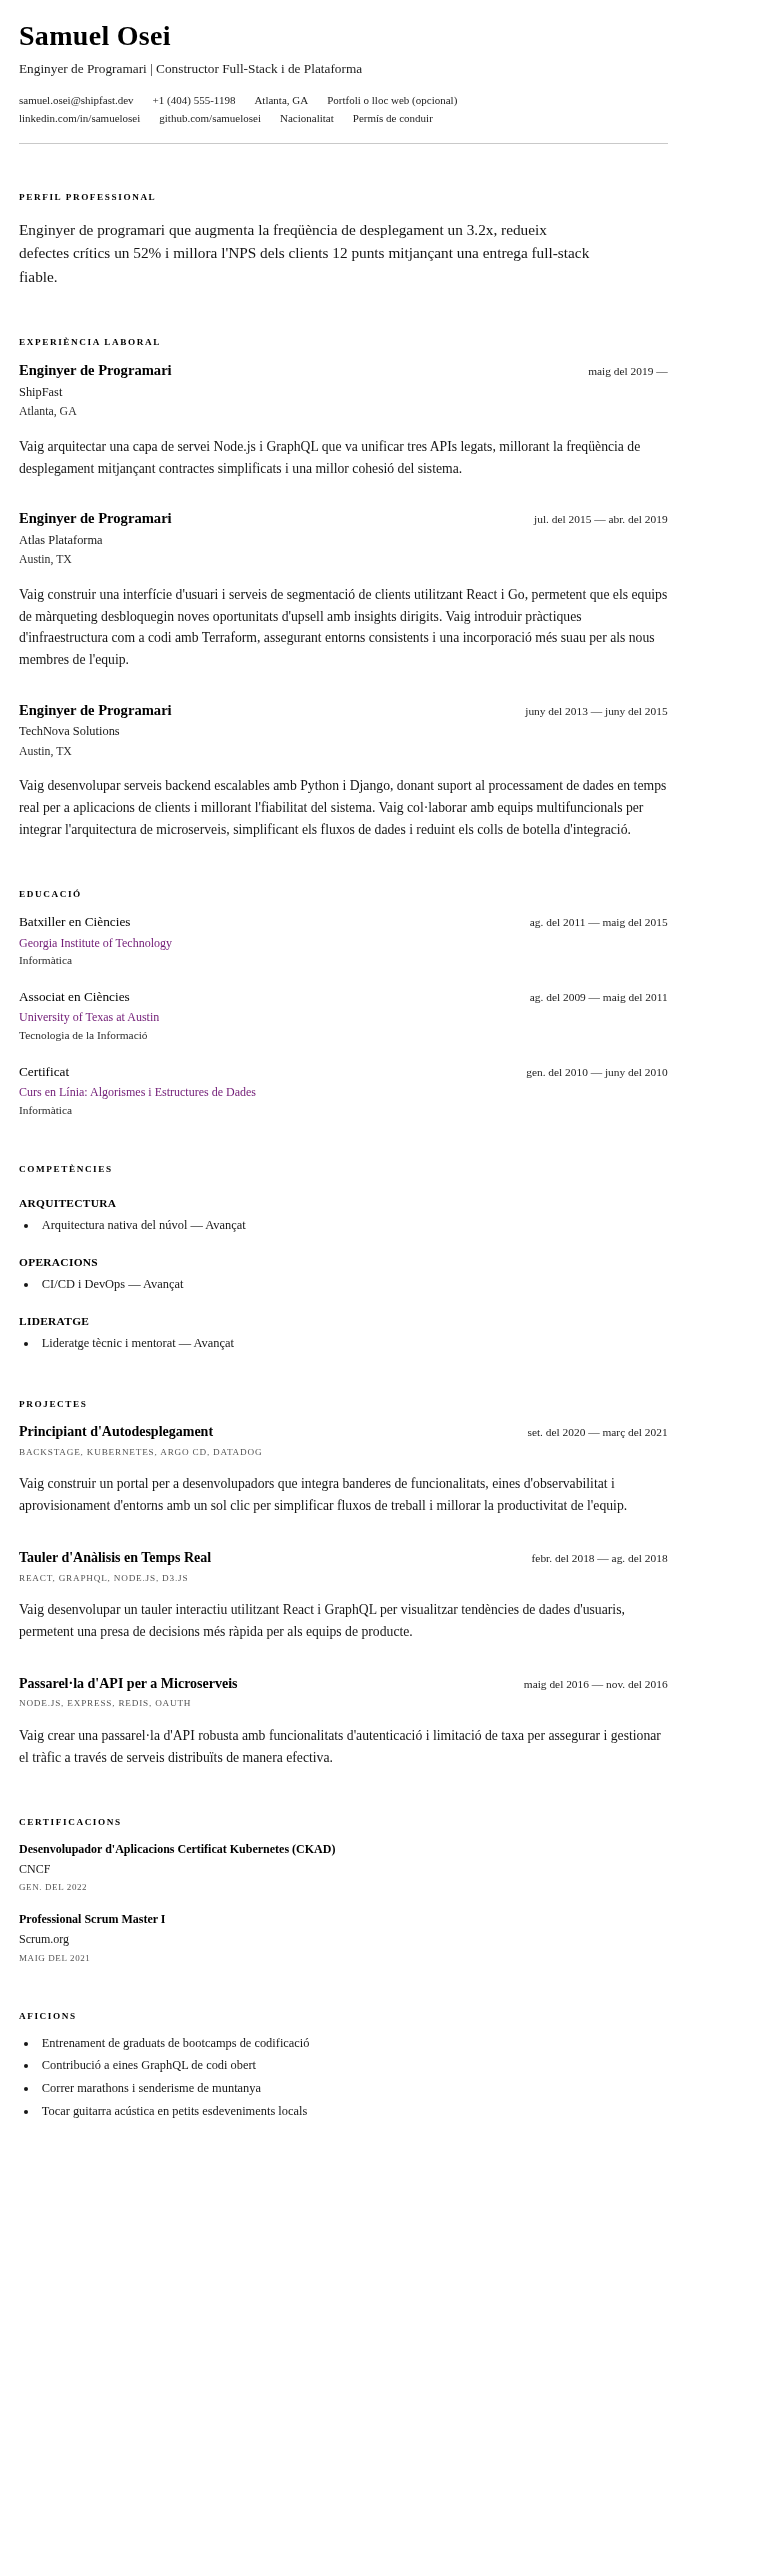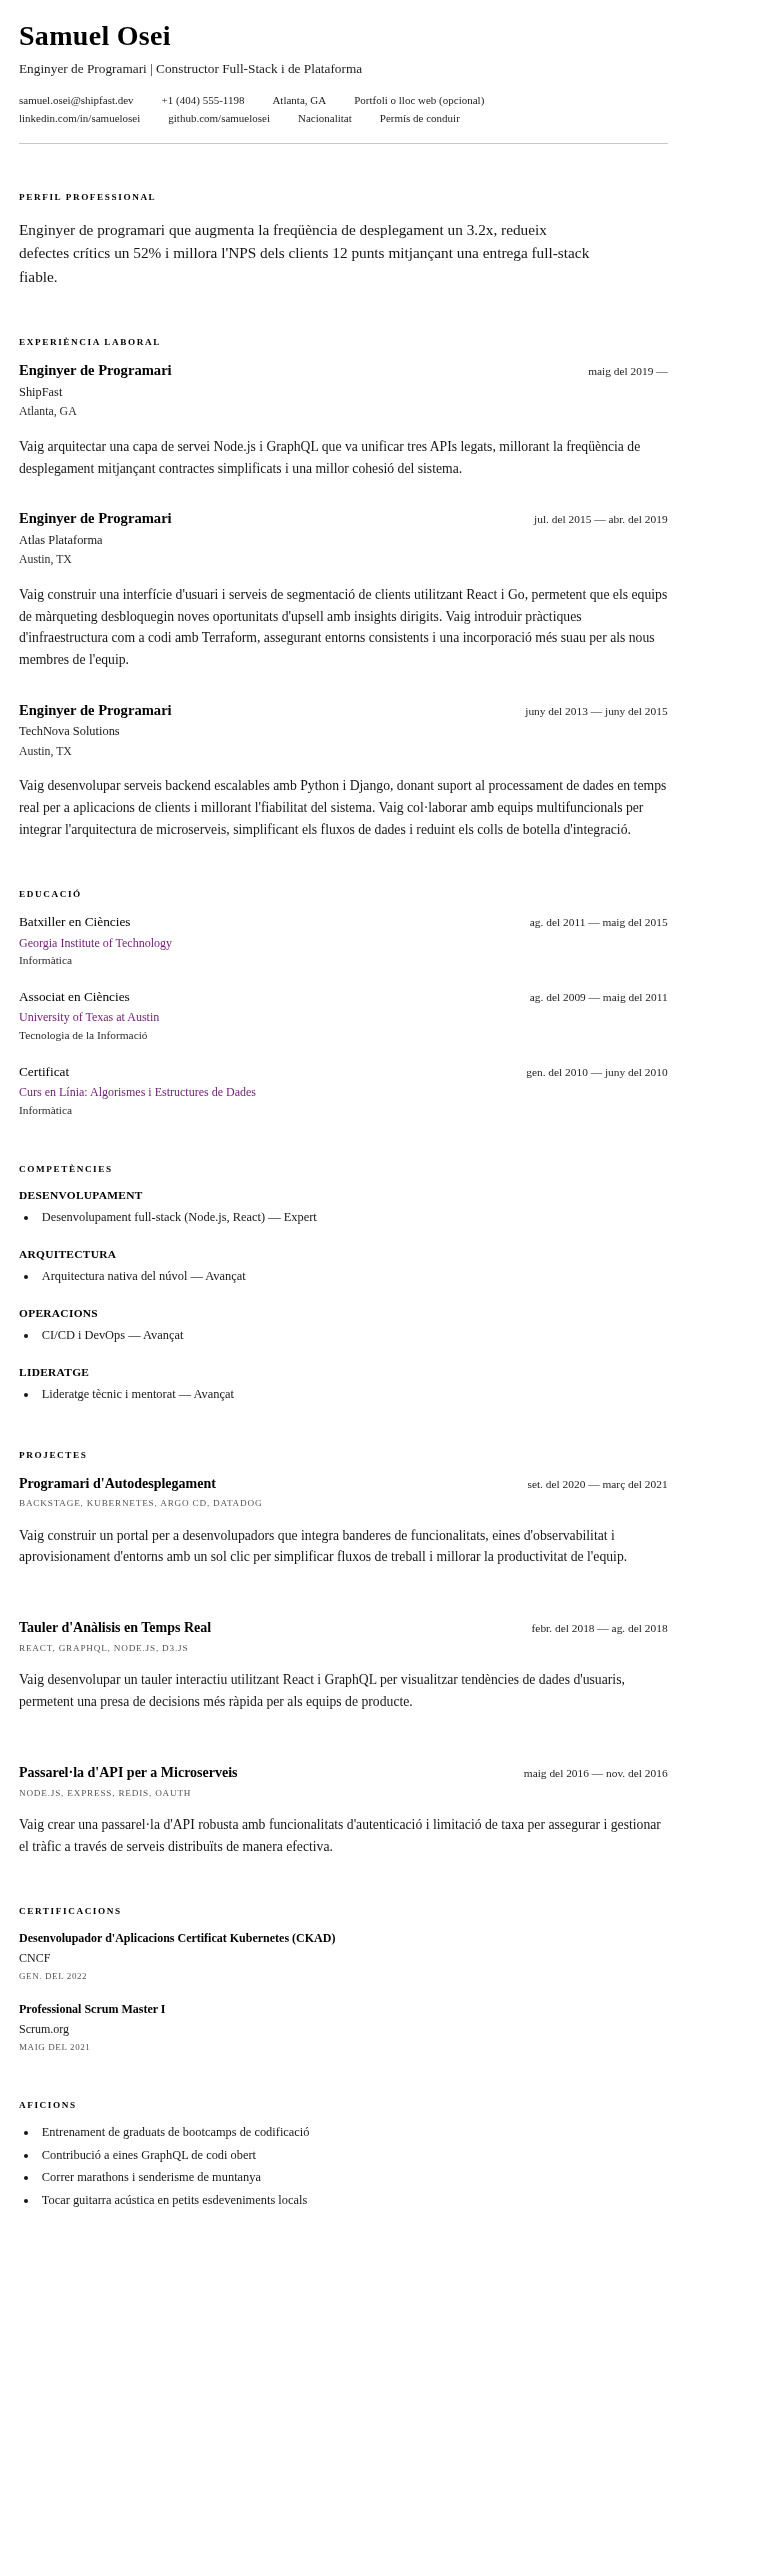--- a/index.html
+++ b/index.html
@@ -7,21 +7,21 @@
   body {
     width: 763px;
     font-family: "Liberation Serif", "DejaVu Serif", serif;
     color: #111111;
   }
   .page { width: 693px; padding: 20.3px 25.4px 57px 19px; }
 
   
   .name { font-size: 28px; font-weight: 700; letter-spacing: 0.3px; color: #000; line-height: 1.15; }
   .subtitle { font-size: 13.3px; margin-top: 9px; color: #1c1c1c; }
-  .contact-row { display: flex; gap: 28px; font-size: 11px; color: #222; }
+  .contact-row { display: flex; gap: 19px; font-size: 11px; color: #222; }
   .contact-row.first { margin-top: 16.5px; }
   .contact-row.second { margin-top: 6.4px; }
   .rule { border: none; border-top: 0.6px solid #c9c9c9; margin-top: 19px; }
 
   
   .section { margin-top: 48px; }
   .sec-heading {
     font-size: 9.2px; font-weight: 700; letter-spacing: 1.6px;
     text-transform: uppercase; color: #000; margin-bottom: 15.3px;
   }
@@ -44,21 +44,21 @@
   .school { font-size: 12px; margin-top: 5.1px; color: #701a75; }
   .field { font-size: 11.4px; margin-top: 3.8px; color: #2b2b2b; }
 
   .skills-group { margin-top: 23px; }
   .skills-group.first { margin-top: 0; }
   .skill-cat { font-size: 11.4px; font-weight: 700; letter-spacing: 0.3px; color: #000; }
 
   ul.bullets { list-style: disc; padding-left: 19px; margin-top: 9px; }
   ul.bullets li { font-size: 12.4px; margin-bottom: 7.6px; color: #161616; padding-left: 3.8px; }
 
-  .proj-entry { margin-top: 52px; }
+  .proj-entry { margin-top: 33px; }
   .proj-entry.first { margin-top: 0; }
   .proj-title { font-size: 14px; font-weight: 700; color: #000; }
   .tech { font-size: 9.2px; letter-spacing: 0.8px; color: #555; margin-top: 6.4px; text-transform: uppercase; }
 
   .cert-entry { margin-top: 20.3px; }
   .cert-entry.first { margin-top: 0; }
   .cert-name { font-size: 12px; font-weight: 700; color: #000; }
   .cert-issuer { font-size: 12px; margin-top: 5.1px; color: #161616; }
   .cert-date { font-size: 9px; letter-spacing: 0.6px; color: #555; margin-top: 5.1px; text-transform: uppercase; }
 </style>
@@ -152,26 +152,20 @@
         <span class="date">gen. del 2010 — juny del 2010</span>
       </div>
       <div class="school">Curs en Línia: Algorismes i Estructures de Dades</div>
       <div class="field">Informàtica</div>
     </article>
   </section>
 
   <section class="section">
     <h2 class="sec-heading">COMPETÈNCIES</h2>
 
-    <div class="skills-group first">
-      <h3 class="skill-cat">DESENVOLUPAMENT</h3>
-      <ul class="bullets">
-        <li>Desenvolupament full-stack (Node.js, React) — Expert</li>
-      </ul>
-    </div>
 
     <div class="skills-group">
       <h3 class="skill-cat">ARQUITECTURA</h3>
       <ul class="bullets">
         <li>Arquitectura nativa del núvol — Avançat</li>
       </ul>
     </div>
 
     <div class="skills-group">
       <h3 class="skill-cat">OPERACIONS</h3>
@@ -187,21 +181,21 @@
       </ul>
     </div>
   </section>
 
 
   <section class="section">
     <h2 class="sec-heading">PROJECTES</h2>
 
     <article class="proj-entry first">
       <div class="entry-head">
-        <h3 class="proj-title">Programari d'Autodesplegament</h3>
+        <h3 class="proj-title">Principiant d'Autodesplegament</h3>
         <span class="date">set. del 2020 — març del 2021</span>
       </div>
       <div class="tech">BACKSTAGE, KUBERNETES, ARGO CD, DATADOG</div>
       <p class="desc">Vaig construir un portal per a desenvolupadors que integra banderes de funcionalitats, eines d'observabilitat i aprovisionament d'entorns amb un sol clic per simplificar fluxos de treball i millorar la productivitat de l'equip.</p>
     </article>
 
     <article class="proj-entry">
       <div class="entry-head">
         <h3 class="proj-title">Tauler d'Anàlisis en Temps Real</h3>
         <span class="date">febr. del 2018 — ag. del 2018</span>

